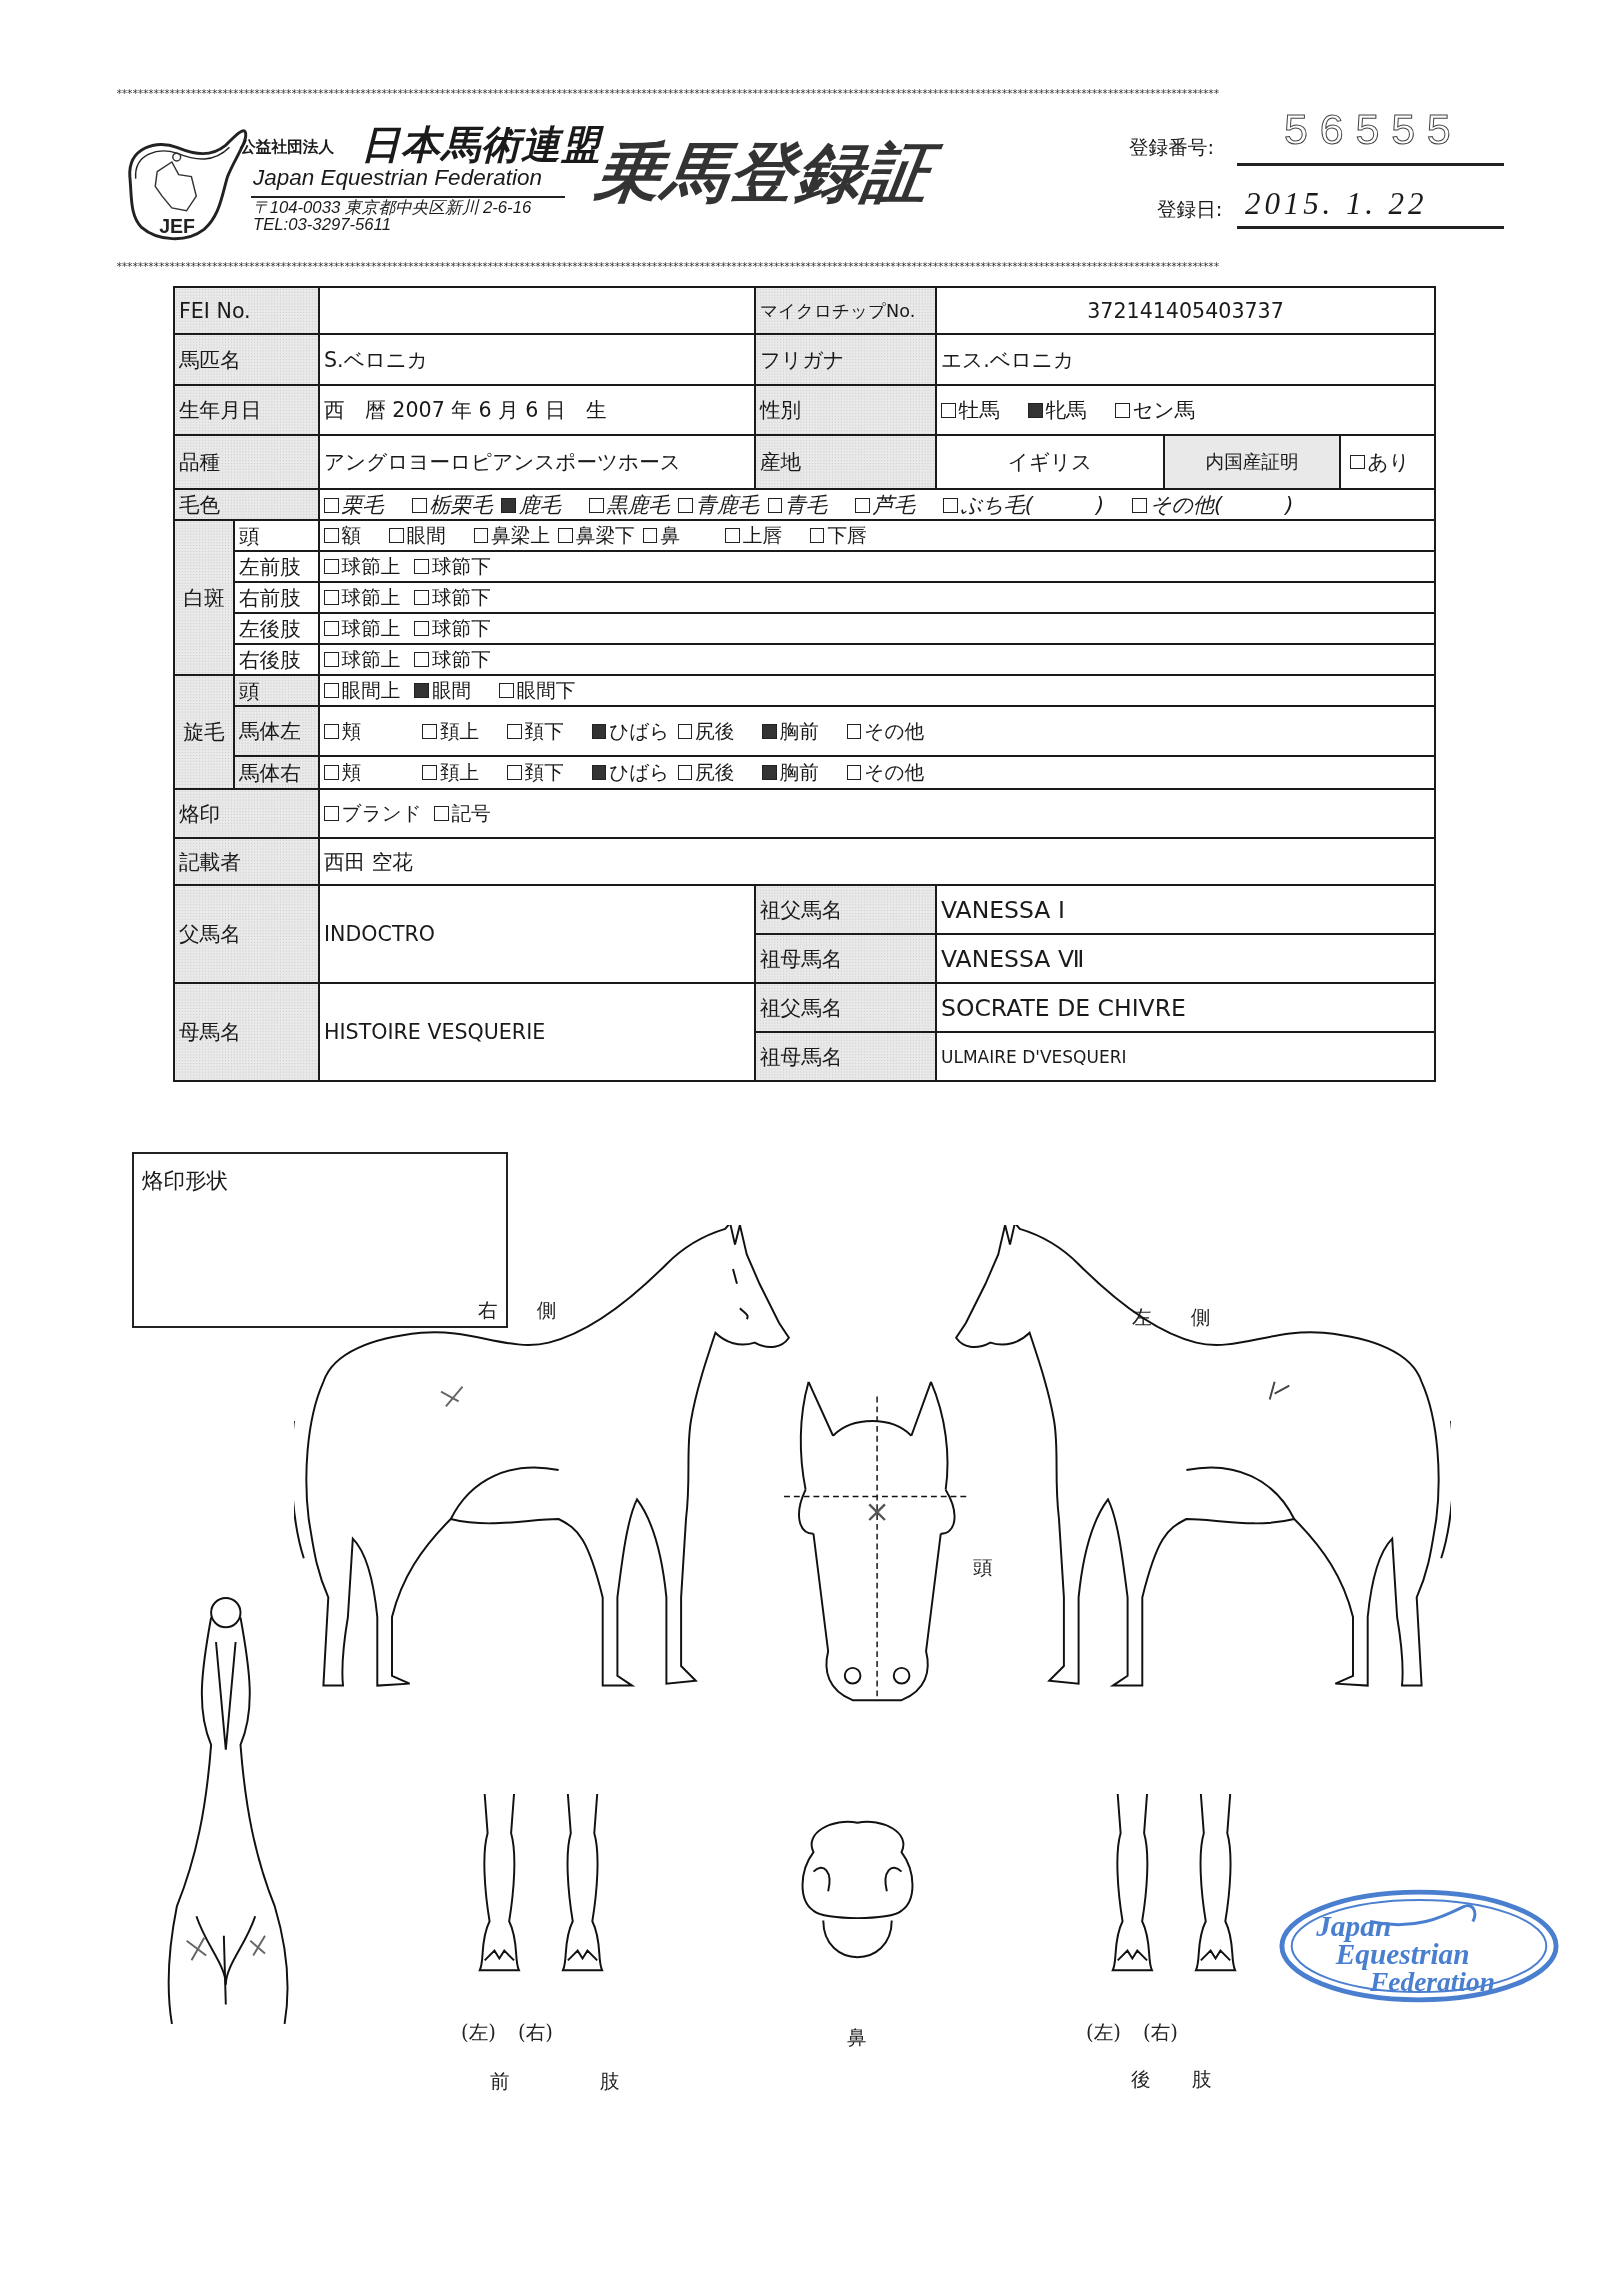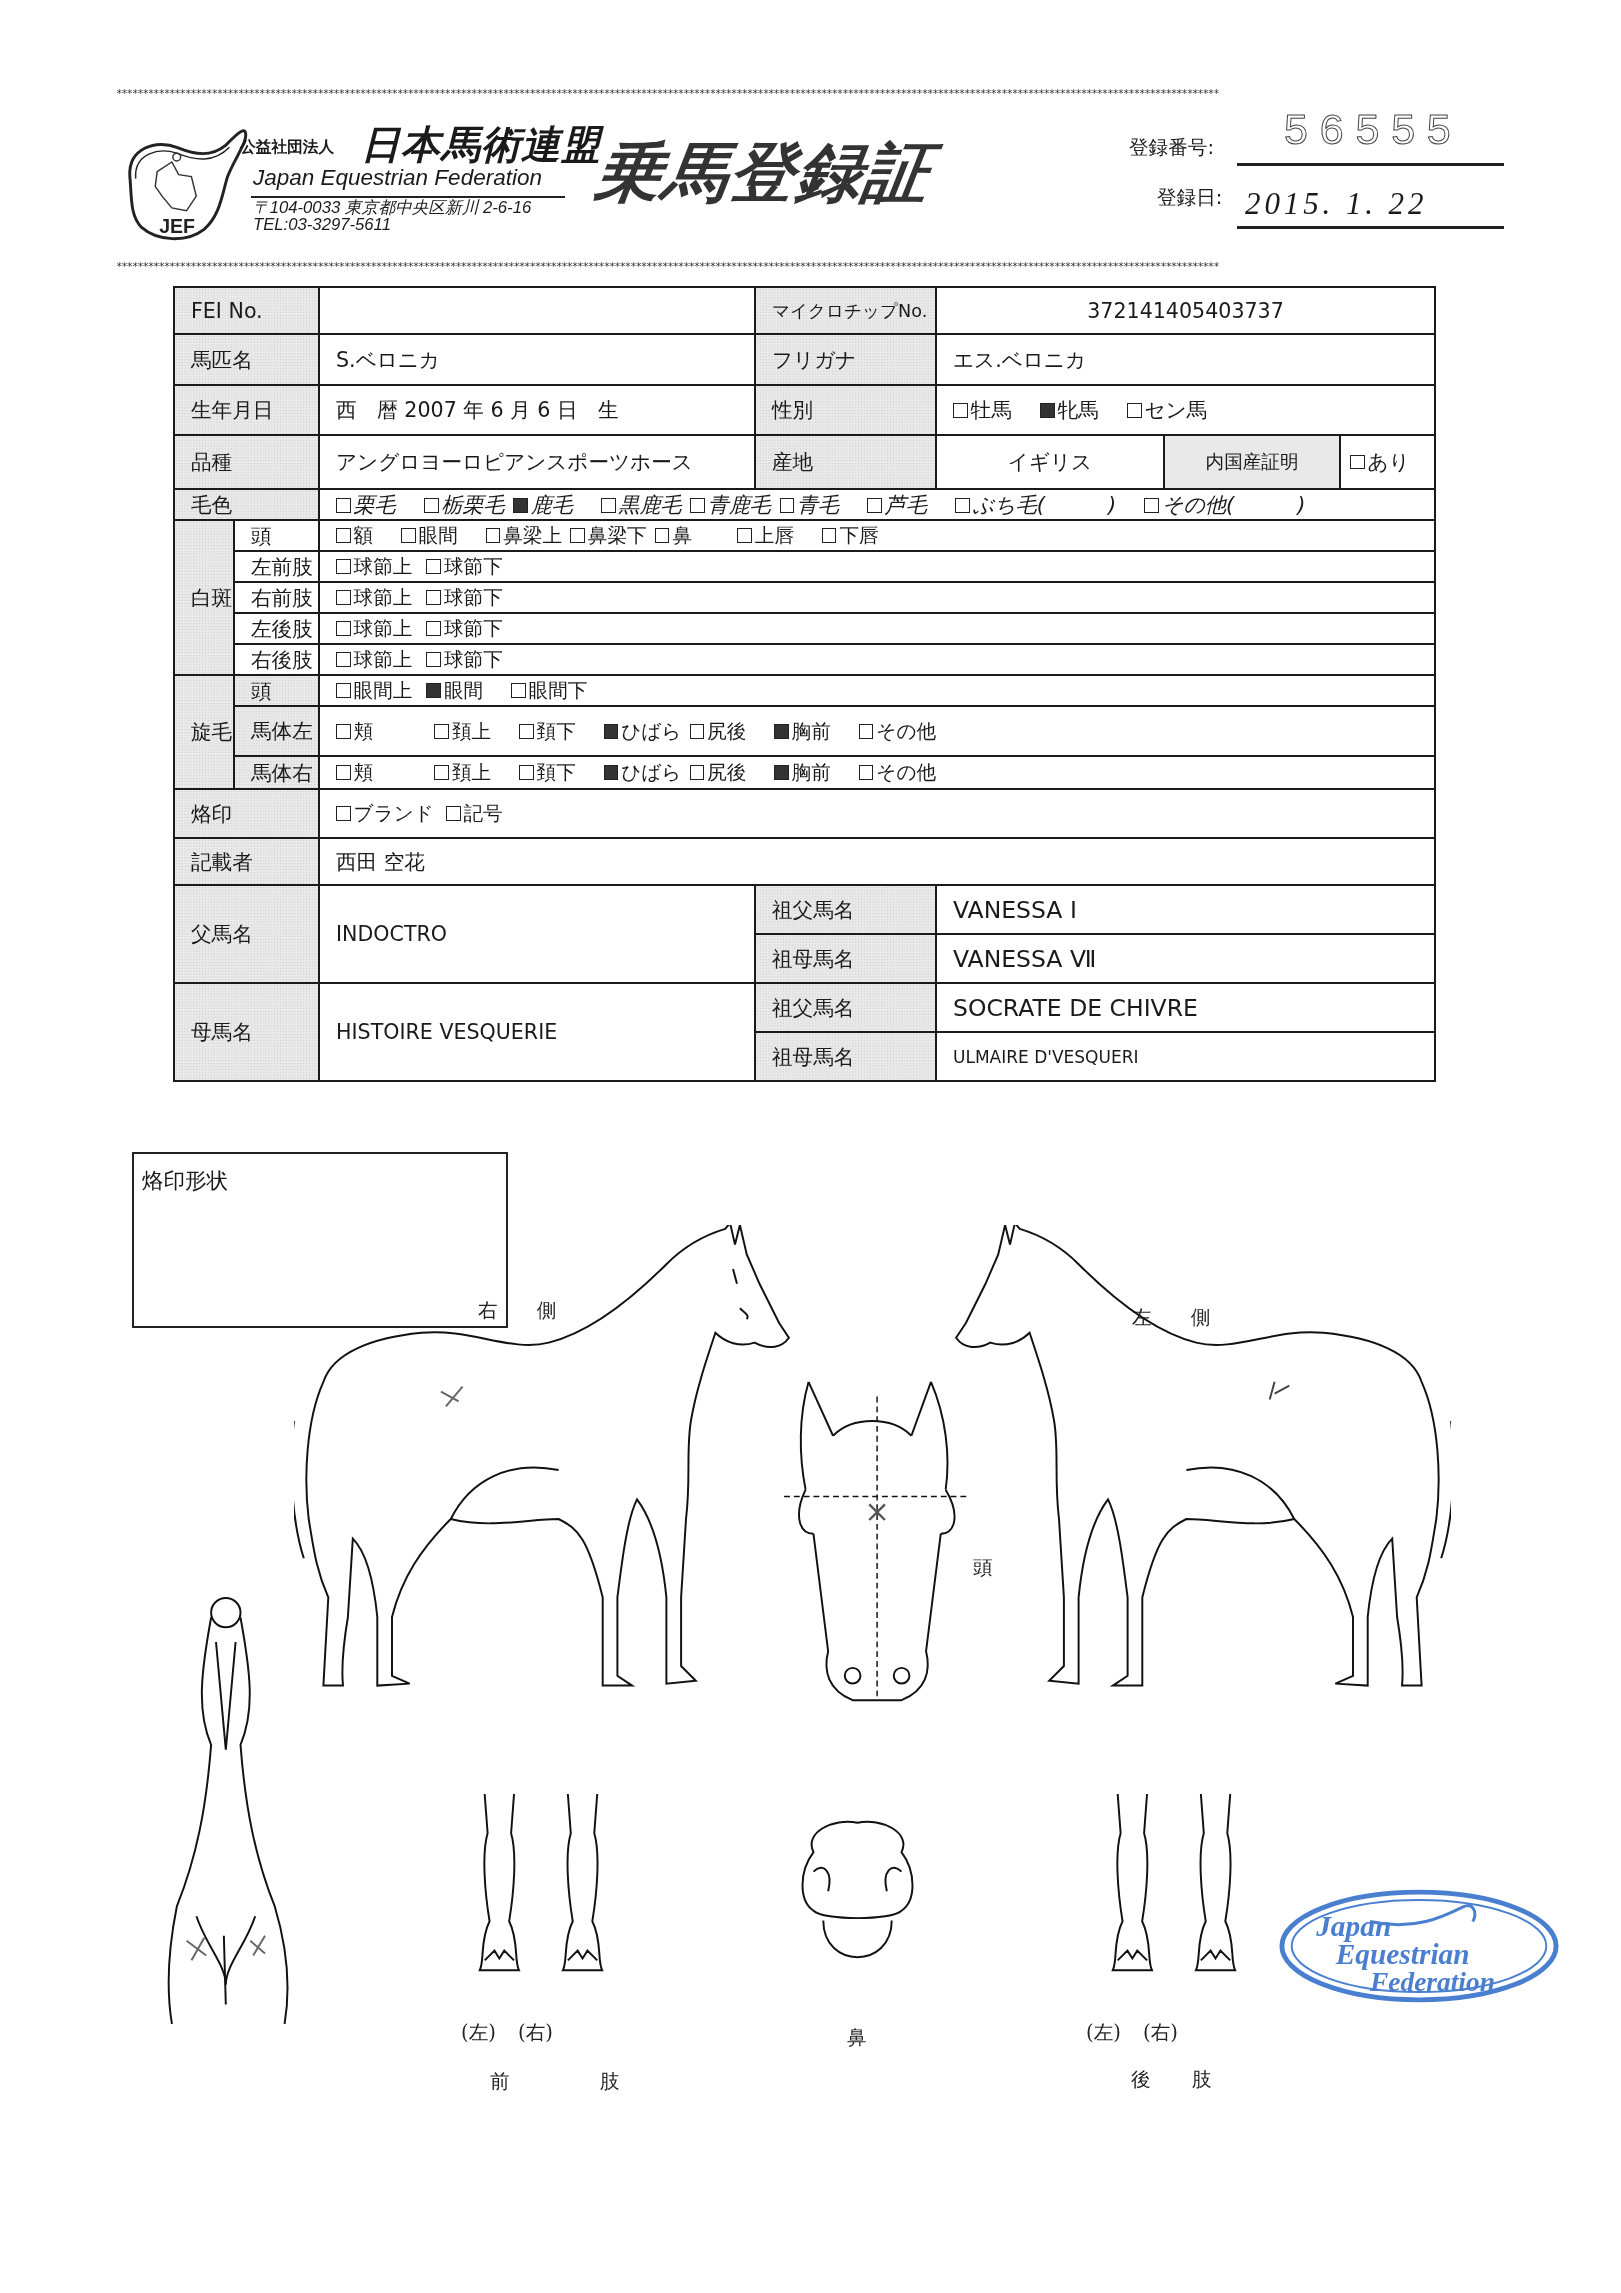--- a/index.html
+++ b/index.html
@@ -16,21 +16,21 @@
   .org-addr { left:253px; top:200px; font-size:16.7px; font-style:italic; line-height:16.7px; font-family:"Liberation Sans", sans-serif; }
   .doc-title { left:596px; top:129px; font-size:65px; font-weight:bold; font-style:italic; letter-spacing:2px; color:#333;
                transform:skewX(-8deg); }
   .reg-label { font-size:19.6px; }
   .reg-line { height:2.9px; background:#222; }
   .reg-no { font-size:43px; letter-spacing:11.8px; font-family:"Liberation Sans", sans-serif; color:#444;
             -webkit-text-stroke:1px #444; color:#fff; }
   .reg-date { font-size:31px; font-style:italic; font-family:"Liberation Serif", serif; letter-spacing:3.9px; }
 
   table.form { position:absolute; left:173px; top:286px; width:1261px; border-collapse:collapse; table-layout:fixed; }
-  table.form td { border:2.5px solid #1a1a1a; padding:0 16px; font-size:20.6px; white-space:nowrap; overflow:hidden; height:29px; }
+  table.form td { border:2.5px solid #1a1a1a; padding:0 4px; font-size:20.6px; white-space:nowrap; overflow:hidden; height:29px; }
   td.lab { background:#e9e9e9;
            background-image: radial-gradient(#c9c9c9 0.7px, transparent 0.8px); background-size:2.9px 2.9px; }
   td.big { font-size:29px; }
   td.mid { font-size:25.5px; }
   .cb { display:inline-block; width:14.7px; height:14.7px; border:1.5px solid #222; vertical-align:-1px; margin-right:2.9px; box-sizing:border-box; }
   .cb.on { background:#333; }
   .opt { margin-right:21.6px; }
   .opt.tight { margin-right:2px; }
 
   .brand-box { left:132px; top:1152px; width:372px; height:172px; border:2.5px solid #222; }
@@ -59,21 +59,21 @@
   <div>〒104-0033 東京都中央区新川 2-6-16</div>
   <div>TEL:03-3297-5611</div>
 </div>
 
 <div class="abs doc-title">乗馬登録証</div>
 
 <div class="abs reg-label" style="left:1129px; top:134px;">登録番号:</div>
 <div class="abs reg-no" style="left:1284px; top:105px;">56555</div>
 <div class="abs reg-line" style="left:1237px; top:163px; width:267px;"></div>
 
-<div class="abs reg-label" style="left:1157px; top:184px;">登録日:</div>
+<div class="abs reg-label" style="left:1157px; top:196px;">登録日:</div>
 <div class="abs reg-date" style="left:1245px; top:186px;">2015. 1. 22</div>
 <div class="abs reg-line" style="left:1237px; top:226px; width:267px;"></div>
 
 <div class="stars" style="top:260px;">****************************************************************************************************************************************************************************************************************</div>
 
 <table class="form">
   <colgroup>
     <col style="width:60px">
       <col style="width:85px">
       <col style="width:436px">

